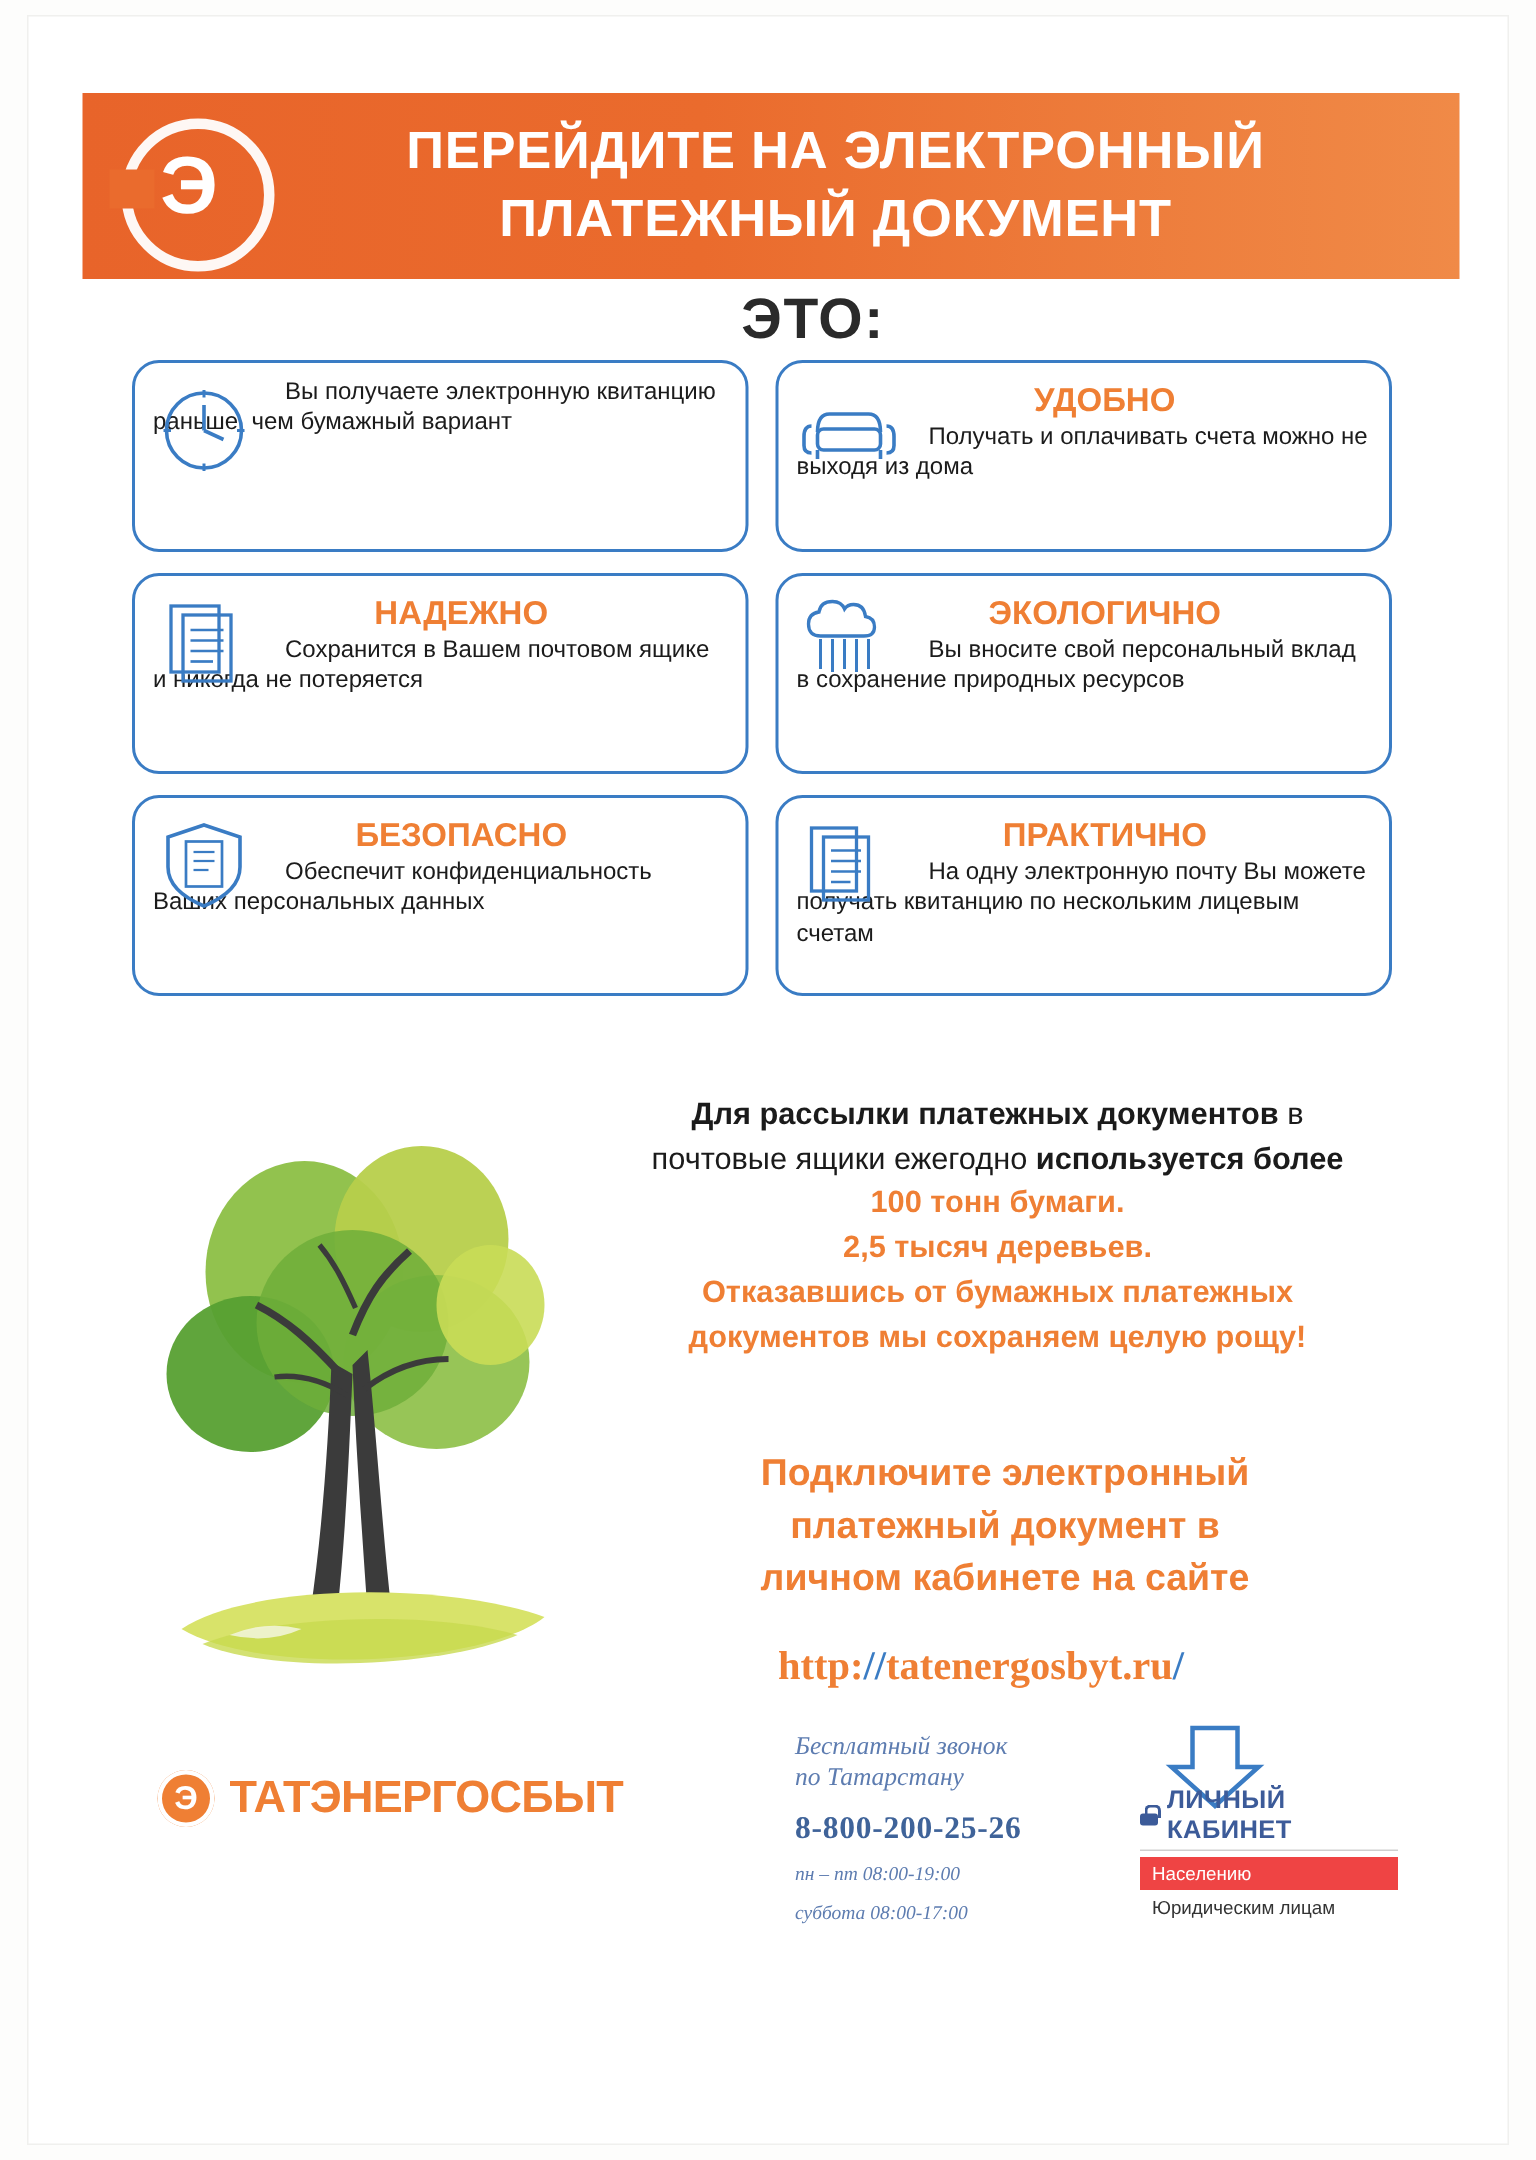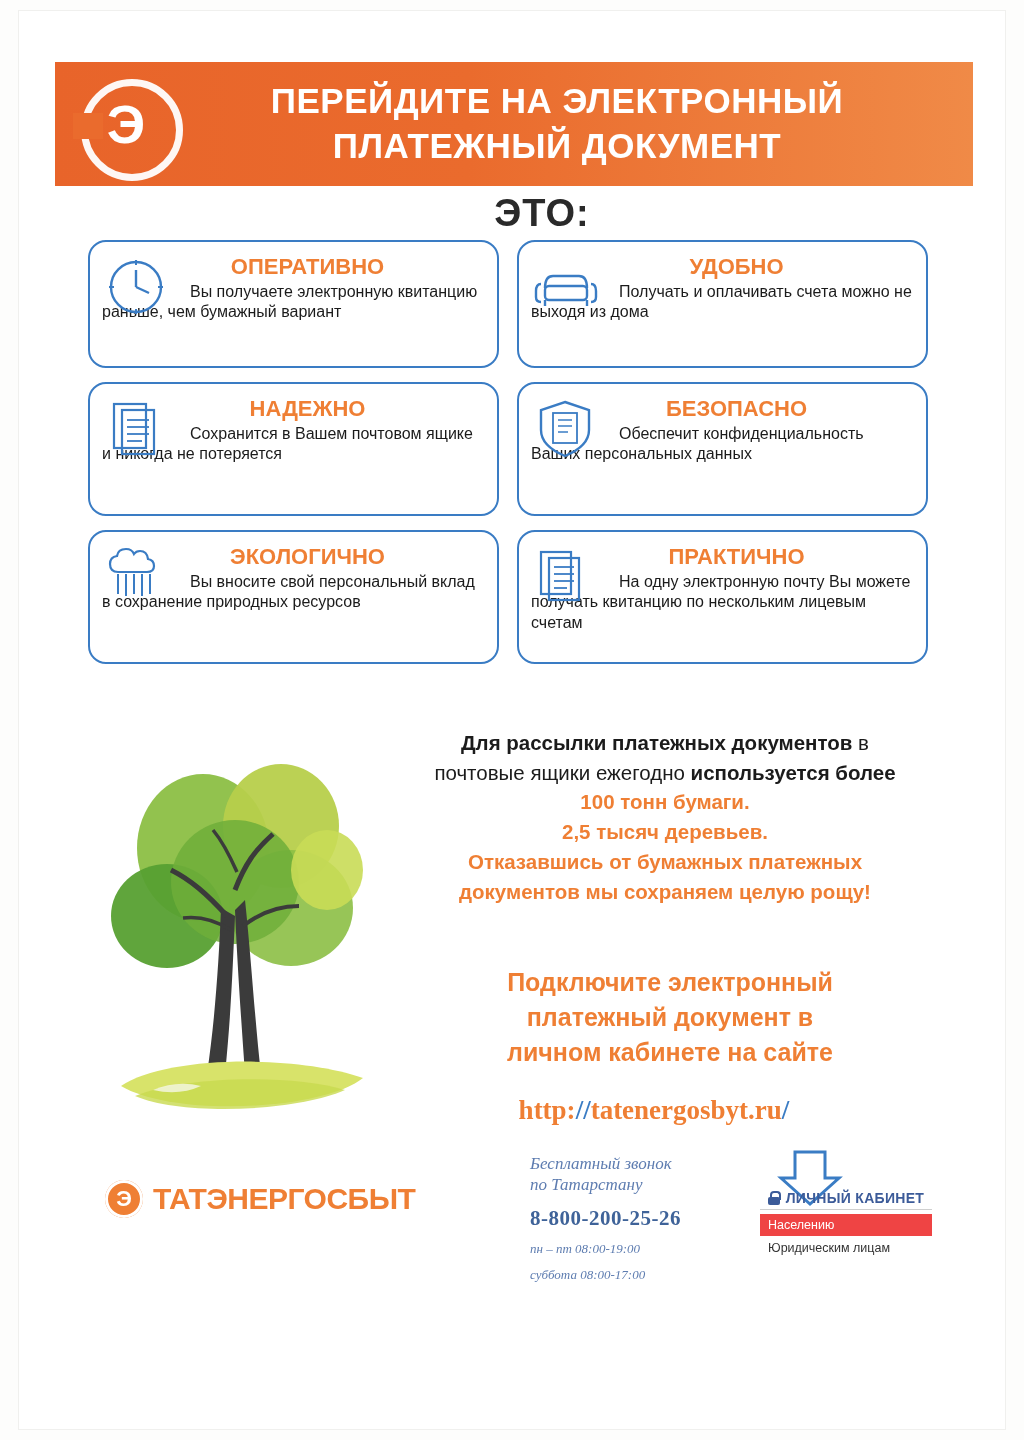--- a/index.html
+++ b/index.html
@@ -241,25 +241,24 @@
     position: absolute; bottom: 0; left: 0;
     width: 12px; height: 8px; background: #3c5b99; border-radius: 2px;
   }
   .lk-head .lock .shackle {
     position: absolute; top: 0; left: 2.5px;
     width: 7px; height: 7px;
     border: 2px solid #3c5b99; border-bottom: none;
     border-radius: 4px 4px 0 0;
   }
   .lk-head .label {
-    font-size: 14px;
+    font-size: 17px;
     font-weight: bold;
     color: #3c5b99;
     letter-spacing: .3px;
-    text-align: right;
   }
   .lk-item-active {
     background: #ef4444;
     color: #ffffff;
     font-size: 12.5px;
     padding: 4px 8px;
     margin-top: 4px;
   }
   .lk-item {
     color: #333;
@@ -319,21 +318,20 @@
         <svg width="72" height="66" viewBox="0 0 72 66">
           <circle cx="32" cy="33" r="25" fill="none" stroke="#3a7cc4" stroke-width="2.4"></circle>
           <line x1="32" y1="33" x2="32" y2="16" stroke="#3a7cc4" stroke-width="2.4"></line>
           <line x1="32" y1="33" x2="45" y2="39" stroke="#3a7cc4" stroke-width="2.4"></line>
           <line x1="32" y1="6" x2="32" y2="11" stroke="#3a7cc4" stroke-width="2"></line>
           <line x1="32" y1="55" x2="32" y2="60" stroke="#3a7cc4" stroke-width="2"></line>
           <line x1="5" y1="33" x2="10" y2="33" stroke="#3a7cc4" stroke-width="2"></line>
           <line x1="54" y1="33" x2="59" y2="33" stroke="#3a7cc4" stroke-width="2"></line>
         </svg>
       </div>
-      <div class="card-title">ОПЕРАТИВНО</div>
       <div class="card-text">Вы получаете электронную квитанцию раньше, чем бумажный вариант</div>
     </div>
 
     <div class="card h1">
       <div class="card-icon">
         <svg width="72" height="66" viewBox="0 0 72 66">
           <path d="M12 34 q0-12 8-12 h26 q8 0 8 12" fill="none" stroke="#3a7cc4" stroke-width="2.4"></path>
           <rect x="12" y="32" width="42" height="14" rx="4" fill="none" stroke="#3a7cc4" stroke-width="2.4"></rect>
           <path d="M8 30 q-5 0-5 7 v6 q0 5 5 5" fill="none" stroke="#3a7cc4" stroke-width="2.4"></path>
           <path d="M58 30 q5 0 5 7 v6 q0 5 -5 5" fill="none" stroke="#3a7cc4" stroke-width="2.4"></path>
@@ -353,47 +351,47 @@
           <line x1="23" y1="24" x2="45" y2="24" stroke="#3a7cc4" stroke-width="1.8"></line>
           <line x1="23" y1="31" x2="45" y2="31" stroke="#3a7cc4" stroke-width="1.8"></line>
           <line x1="23" y1="38" x2="45" y2="38" stroke="#3a7cc4" stroke-width="1.8"></line>
           <line x1="23" y1="45" x2="38" y2="45" stroke="#3a7cc4" stroke-width="1.8"></line>
         </svg>
       </div>
       <div class="card-title">НАДЕЖНО</div>
       <div class="card-text">Сохранится в Вашем почтовом ящике и никогда не потеряется</div>
     </div>
 
-    <div class="card h2">
-      <div class="card-icon">
-        <svg width="72" height="66" viewBox="0 0 72 66">
-          <path d="M32 6 L56 14 V34 q0 16 -24 26 Q8 50 8 34 V14 Z" fill="none" stroke="#3a7cc4" stroke-width="2.4"></path>
-          <rect x="20" y="17" width="24" height="30" fill="none" stroke="#3a7cc4" stroke-width="1.8"></rect>
-          <line x1="25" y1="24" x2="39" y2="24" stroke="#3a7cc4" stroke-width="1.5"></line>
-          <line x1="25" y1="30" x2="39" y2="30" stroke="#3a7cc4" stroke-width="1.5"></line>
-          <line x1="25" y1="36" x2="35" y2="36" stroke="#3a7cc4" stroke-width="1.5"></line>
-        </svg>
-      </div>
-      <div class="card-title">БЕЗОПАСНО</div>
-      <div class="card-text">Обеспечит конфиденциальность Ваших персональных данных</div>
-    </div>
-
     <div class="card h3">
       <div class="card-icon">
         <svg width="72" height="66" viewBox="0 0 72 66">
           <path d="M14 28 q-8 0 -8 -8 q0 -7 7 -8 q1 -7 9 -7 q6 0 8 5 q2 -3 6 -3 q7 0 8 8 q6 1 6 7 q0 6 -7 6 Z" fill="none" stroke="#3a7cc4" stroke-width="2.2"></path>
           <line x1="14" y1="30" x2="14" y2="50" stroke="#3a7cc4" stroke-width="2"></line>
           <line x1="22" y1="30" x2="22" y2="52" stroke="#3a7cc4" stroke-width="2"></line>
           <line x1="30" y1="30" x2="30" y2="50" stroke="#3a7cc4" stroke-width="2"></line>
           <line x1="38" y1="30" x2="38" y2="52" stroke="#3a7cc4" stroke-width="2"></line>
           <line x1="46" y1="30" x2="46" y2="50" stroke="#3a7cc4" stroke-width="2"></line>
         </svg>
       </div>
       <div class="card-title">ЭКОЛОГИЧНО</div>
       <div class="card-text">Вы вносите свой персональный вклад в сохранение природных ресурсов</div>
+    </div>
+
+    <div class="card h2">
+      <div class="card-icon">
+        <svg width="72" height="66" viewBox="0 0 72 66">
+          <path d="M32 6 L56 14 V34 q0 16 -24 26 Q8 50 8 34 V14 Z" fill="none" stroke="#3a7cc4" stroke-width="2.4"></path>
+          <rect x="20" y="17" width="24" height="30" fill="none" stroke="#3a7cc4" stroke-width="1.8"></rect>
+          <line x1="25" y1="24" x2="39" y2="24" stroke="#3a7cc4" stroke-width="1.5"></line>
+          <line x1="25" y1="30" x2="39" y2="30" stroke="#3a7cc4" stroke-width="1.5"></line>
+          <line x1="25" y1="36" x2="35" y2="36" stroke="#3a7cc4" stroke-width="1.5"></line>
+        </svg>
+      </div>
+      <div class="card-title">БЕЗОПАСНО</div>
+      <div class="card-text">Обеспечит конфиденциальность Ваших персональных данных</div>
     </div>
 
     <div class="card h3">
       <div class="card-icon">
         <svg width="72" height="66" viewBox="0 0 72 66">
           <rect x="8" y="8" width="30" height="42" fill="none" stroke="#3a7cc4" stroke-width="2.2"></rect>
           <rect x="16" y="14" width="30" height="42" fill="none" stroke="#3a7cc4" stroke-width="2.2"></rect>
           <line x1="21" y1="23" x2="41" y2="23" stroke="#3a7cc4" stroke-width="1.8"></line>
           <line x1="21" y1="30" x2="41" y2="30" stroke="#3a7cc4" stroke-width="1.8"></line>
           <line x1="21" y1="37" x2="41" y2="37" stroke="#3a7cc4" stroke-width="1.8"></line>

